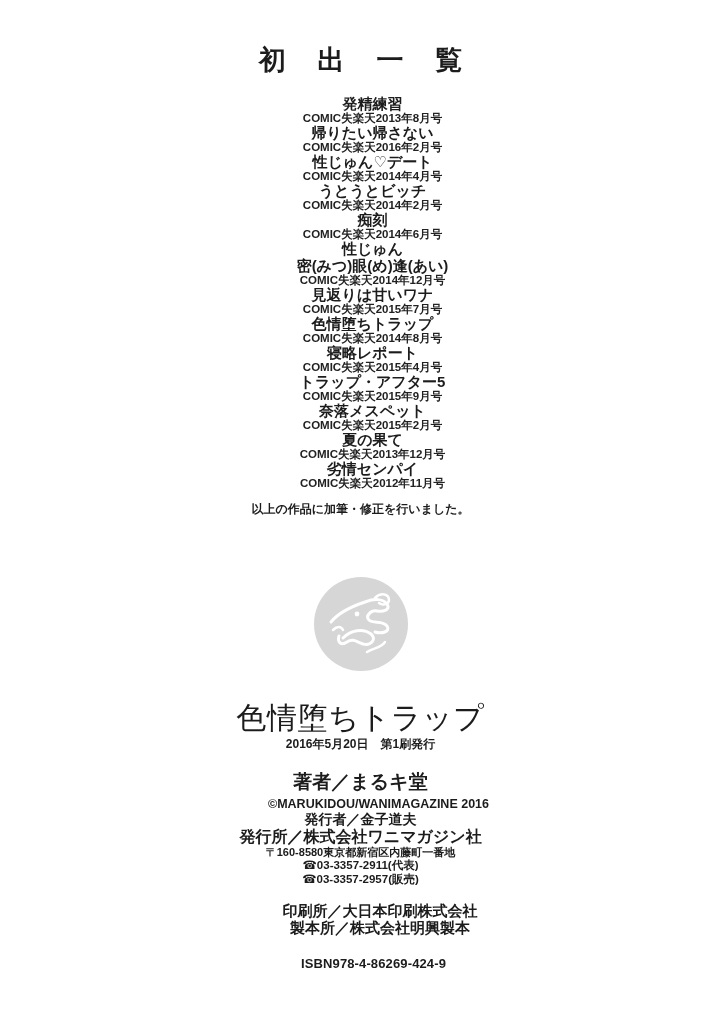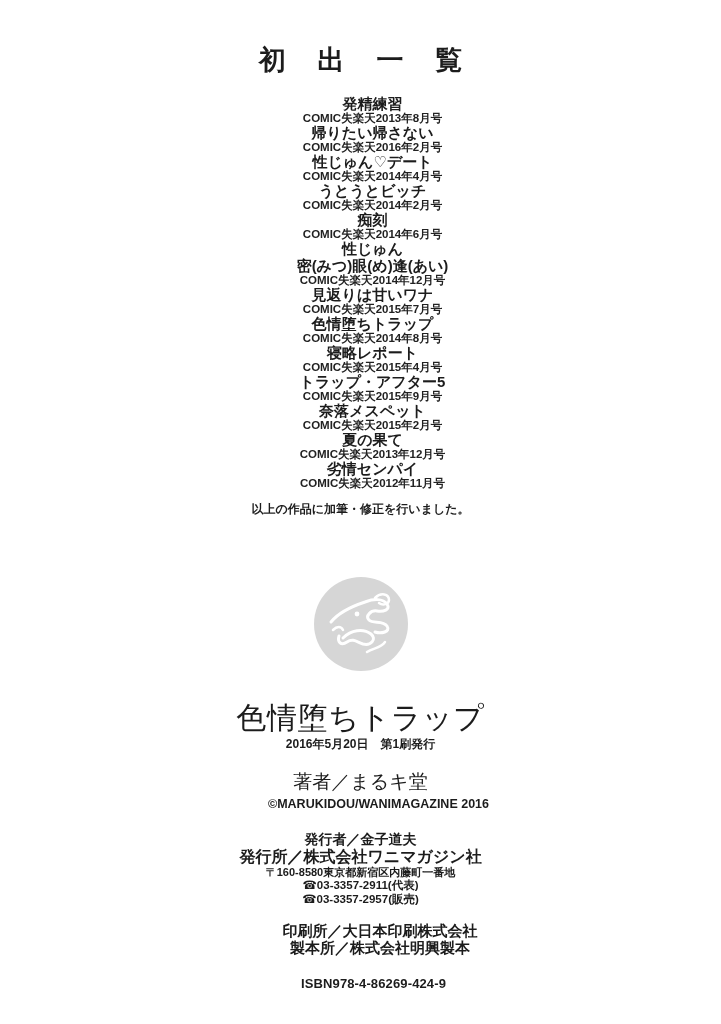--- a/index.html
+++ b/index.html
@@ -61,29 +61,29 @@
     letter-spacing: 0.02em;
   }
   .print-info {
     font-size: 12px;
     margin-top: 2px;
     font-weight: bold;
   }
   .author {
     font-size: 19px;
     margin-top: 16px;
-    font-weight: normal;
+    font-weight: bold;
   }
   .copyright {
     font-size: 12.5px;
     margin-top: 2px;
     font-weight: bold;
     padding-left: 36px;
   }
-  .publisher-block { margin-top: 20px; }
+  .publisher-block { }
   .publisher-person { font-size: 14px; line-height: 17px; font-weight: bold; }
   .publisher-name { font-size: 16px; line-height: 18px; font-weight: bold; }
   .publisher-address { font-size: 11px; line-height: 13px; font-weight: bold; }
   .phone-line { font-size: 11.5px; line-height: 13.5px; font-weight: bold; }
   .printer-block { margin-top: 16px; padding-left: 39px; }
   .printer-line { font-size: 15px; line-height: 17px; font-weight: bold; }
   .isbn {
     margin-top: 20px;
     font-size: 13px;
     font-weight: bold;

